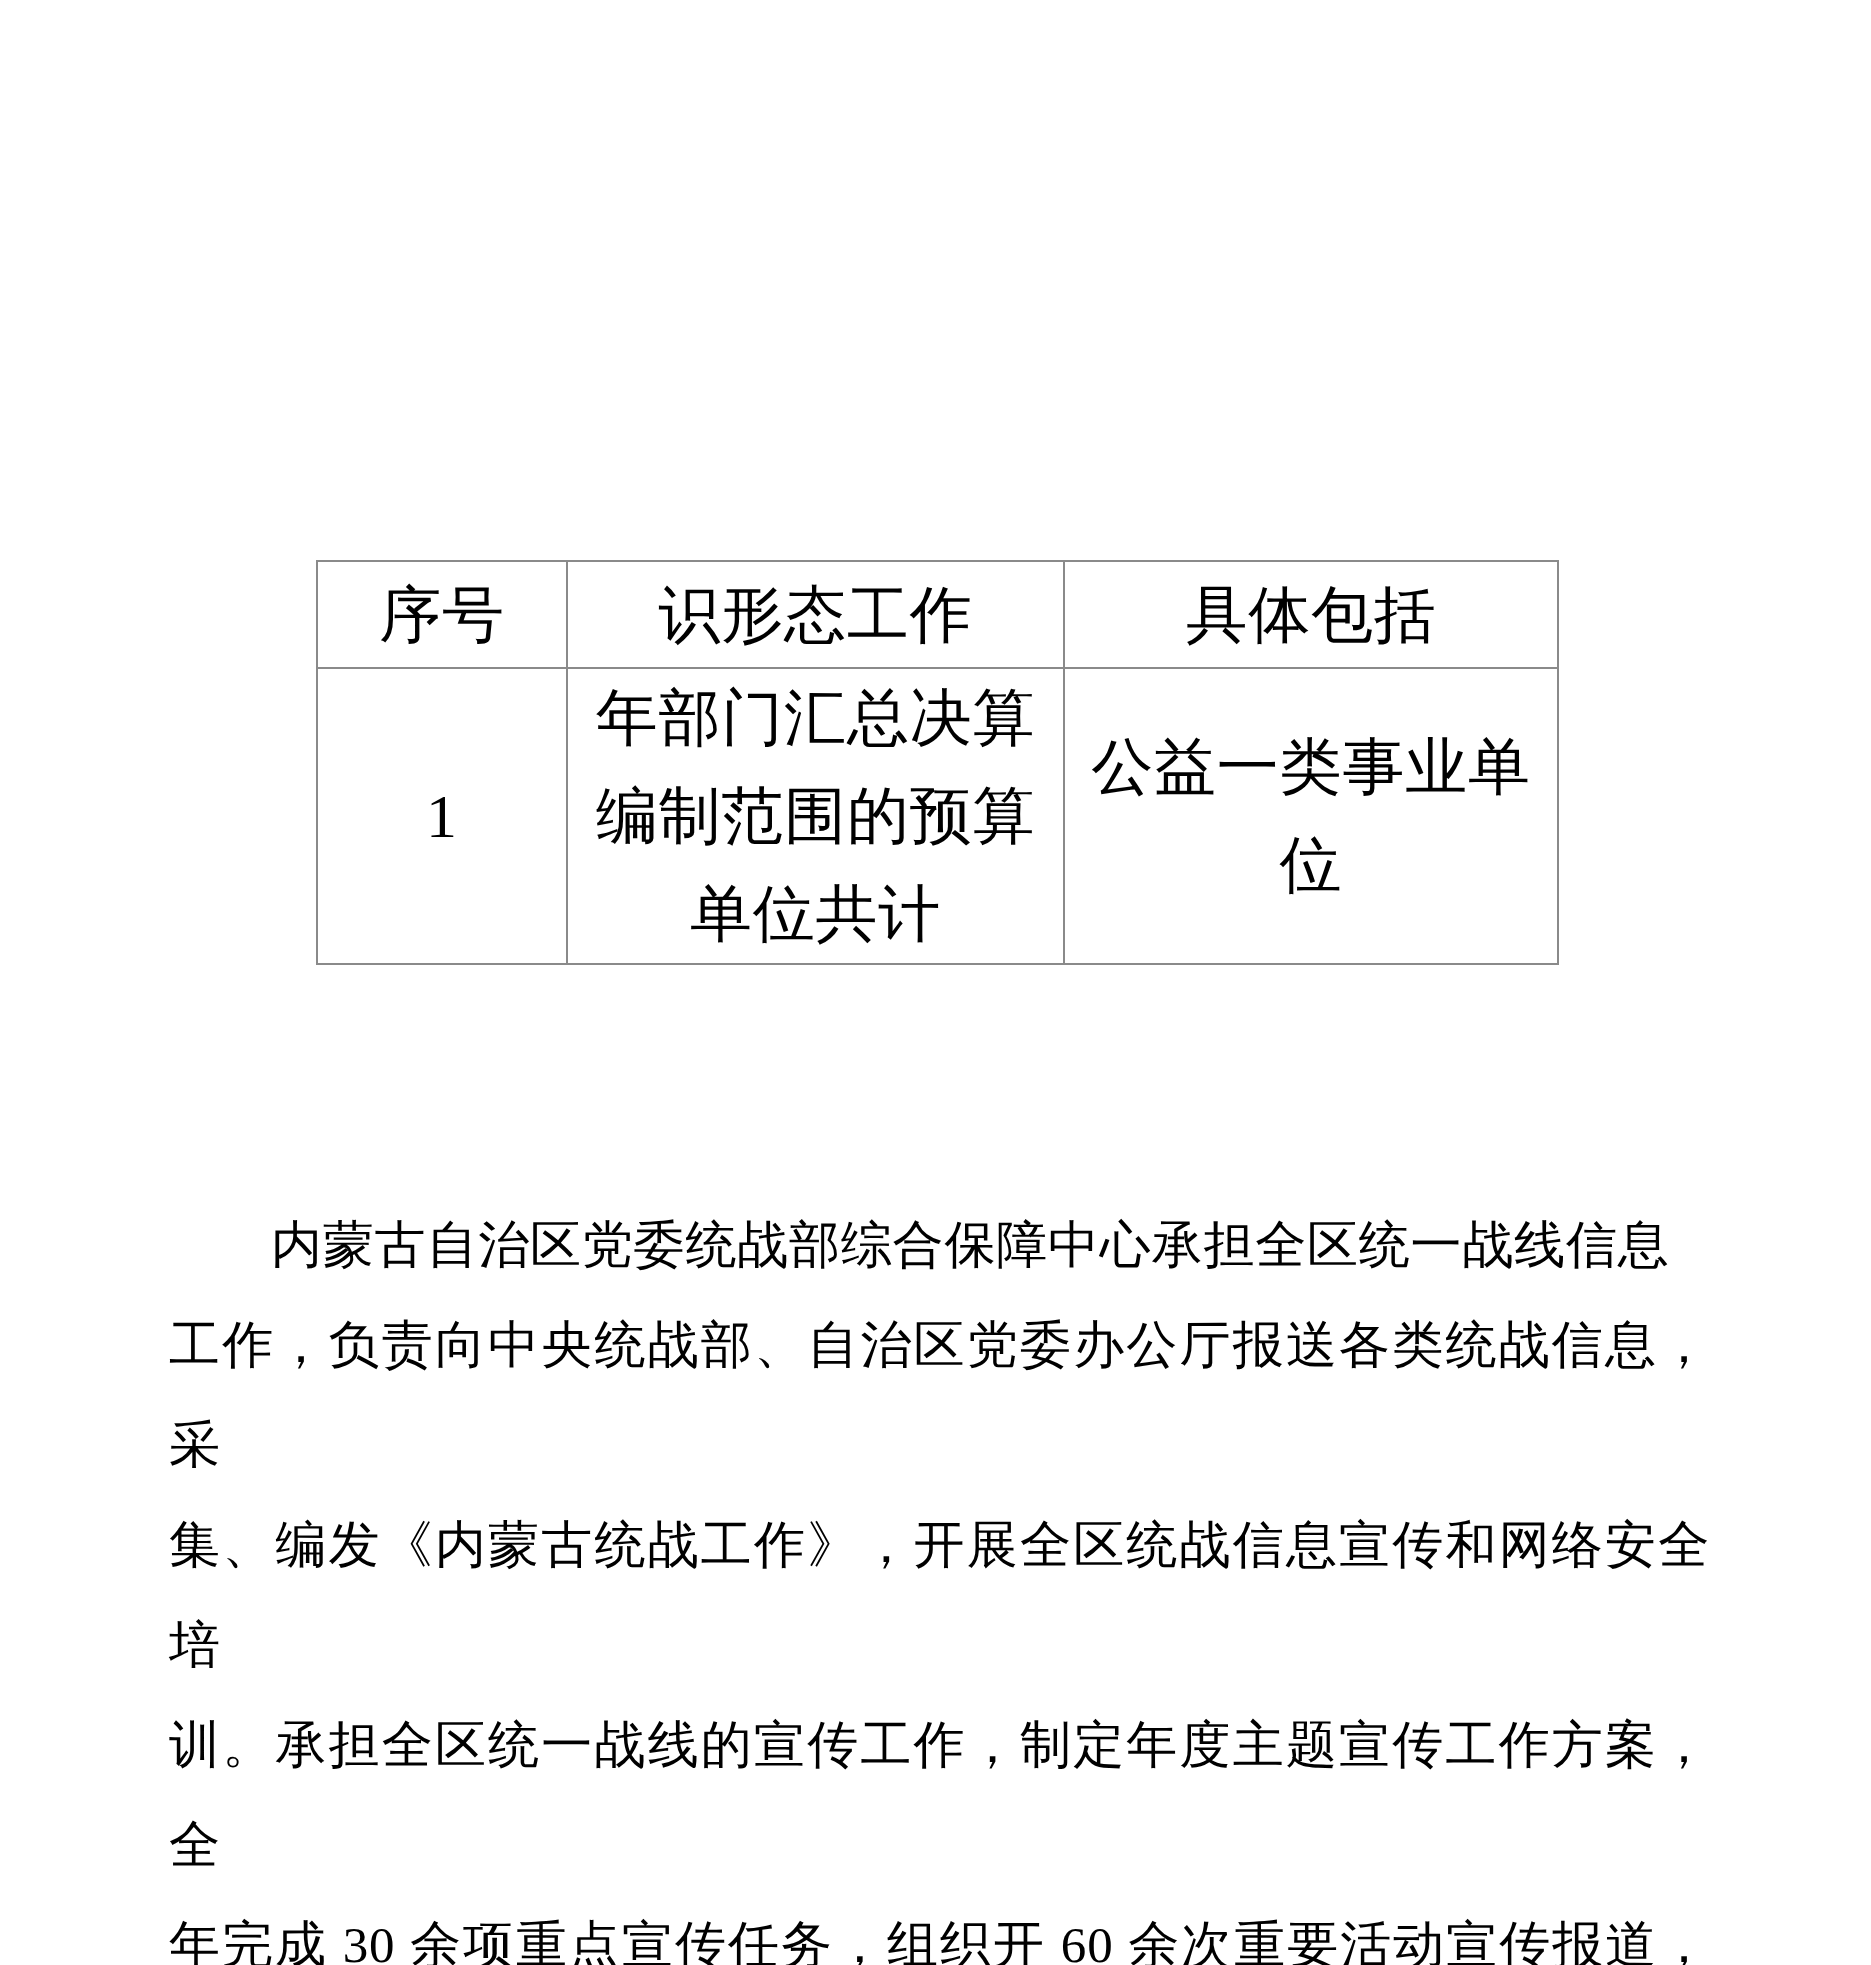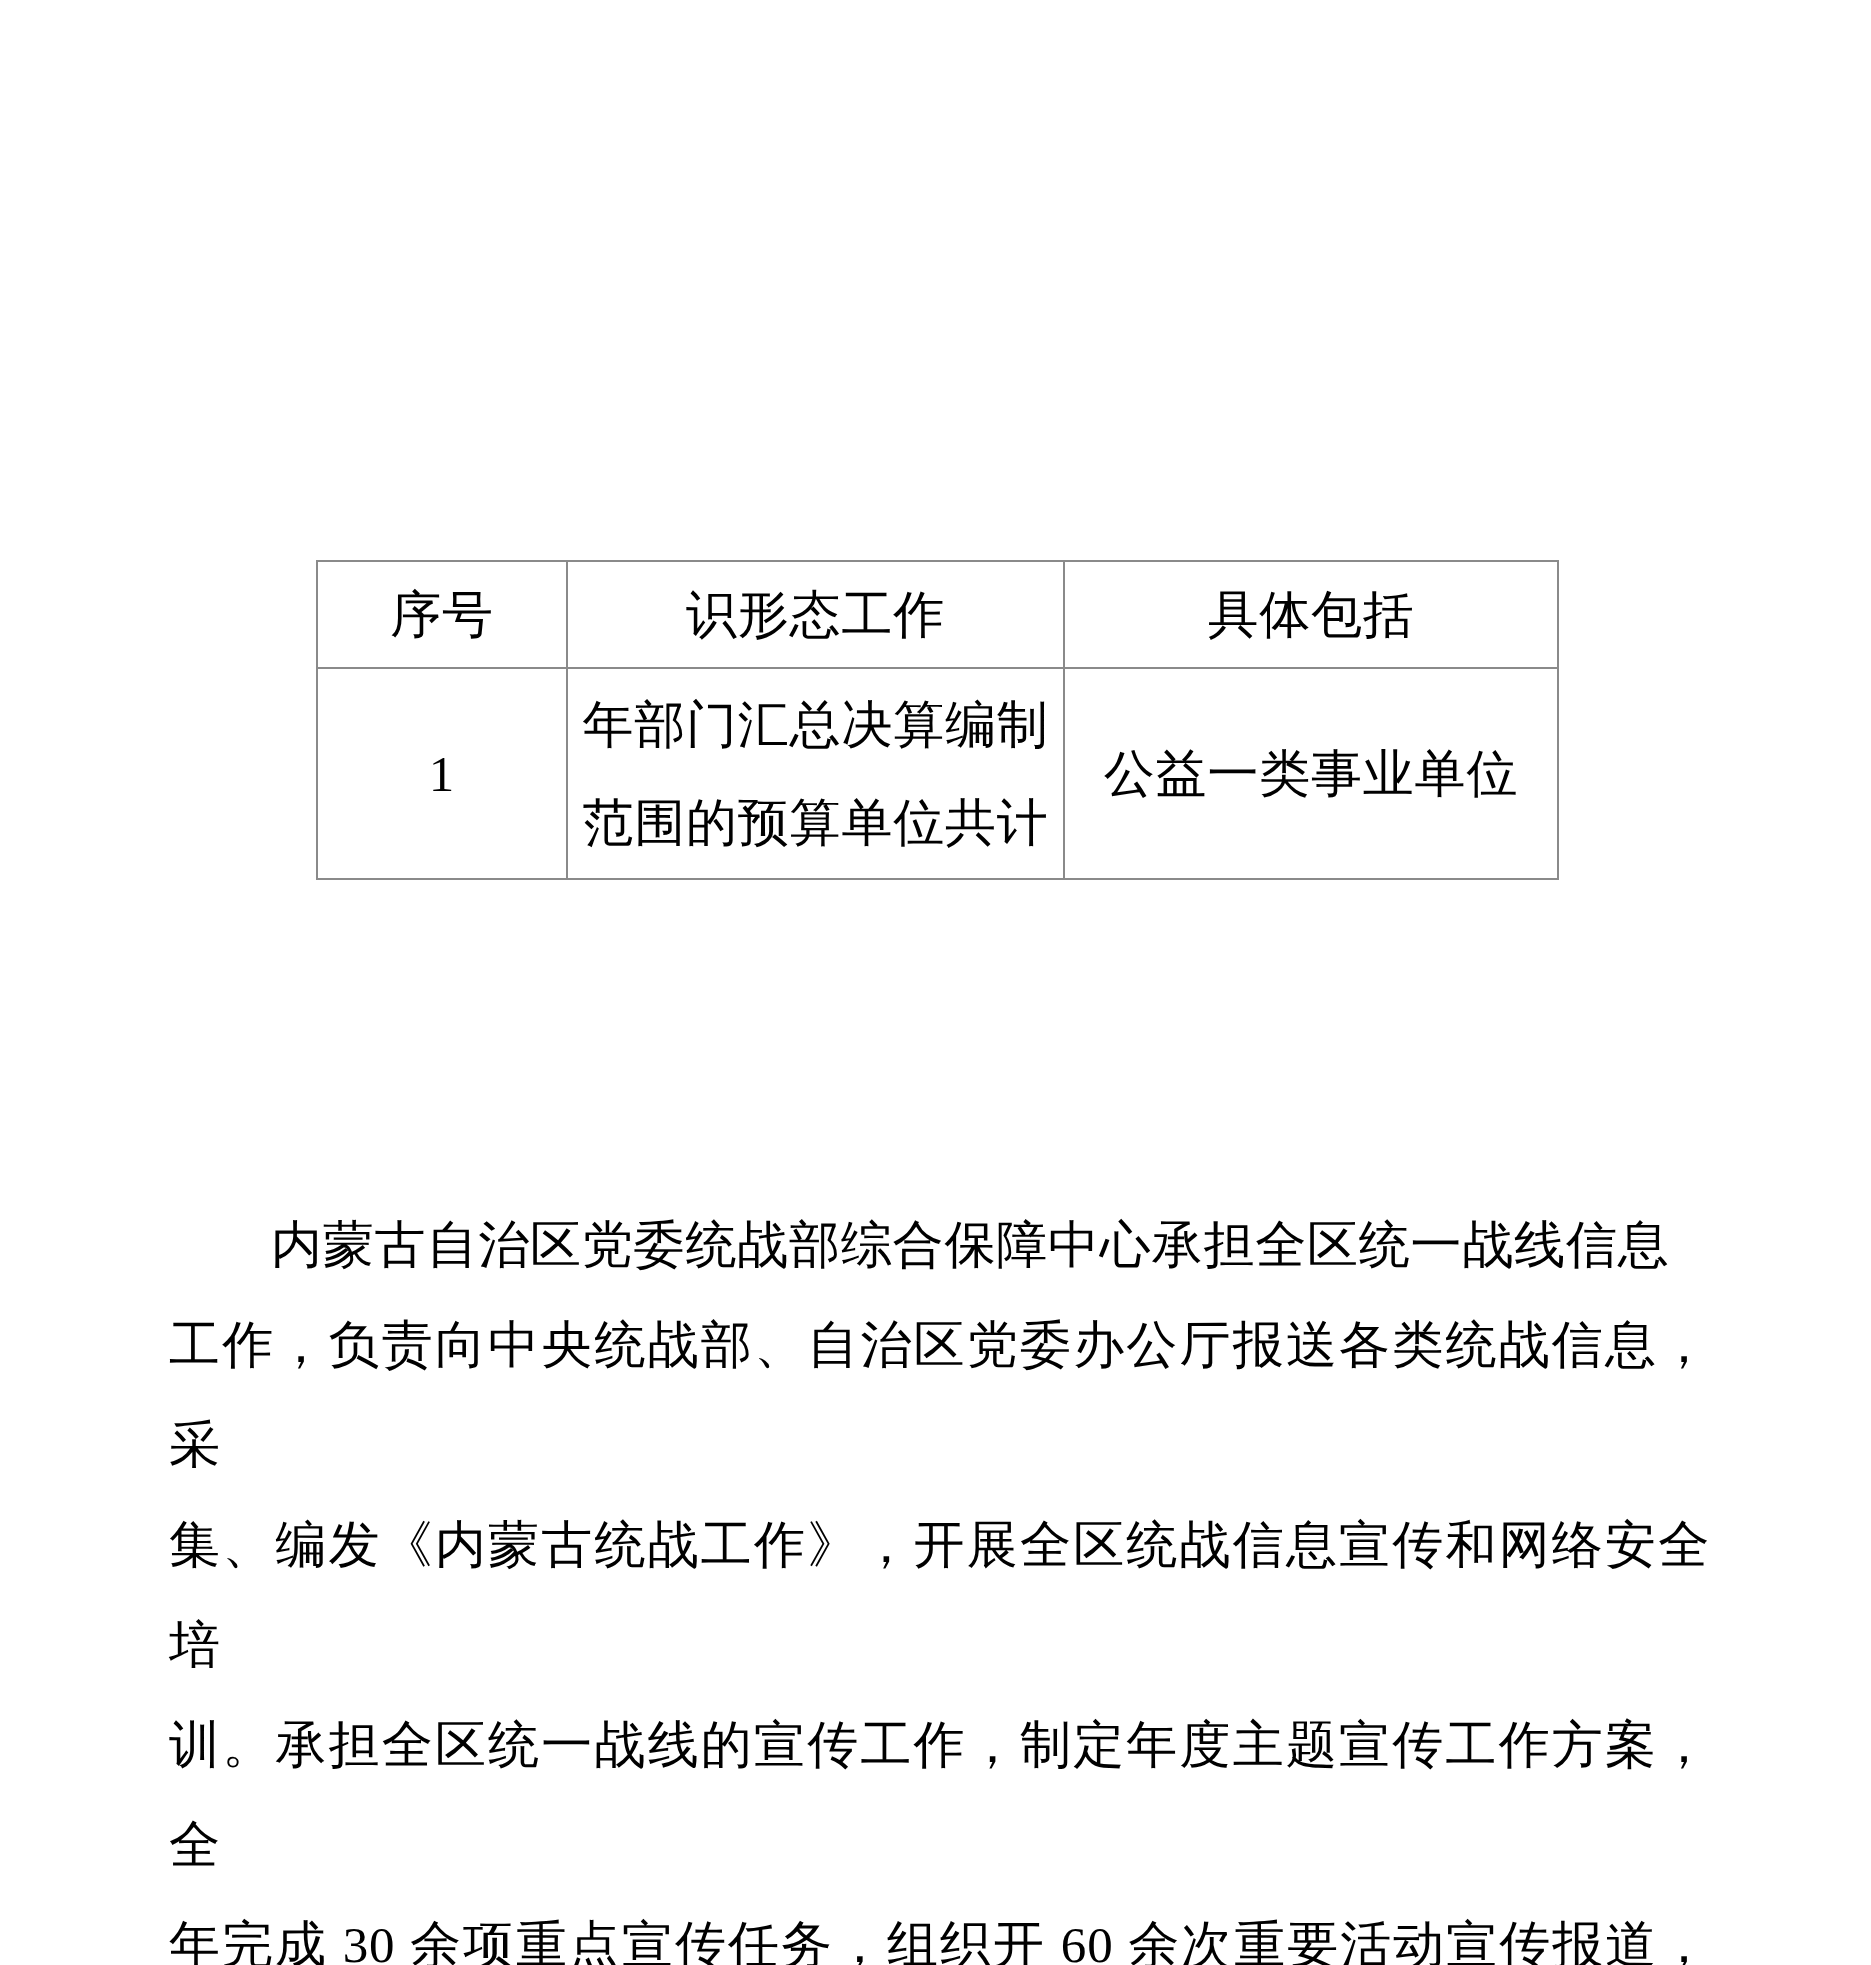--- a/index.html
+++ b/index.html
@@ -53,21 +53,21 @@
     position: absolute;
     left: 316px;
     top: 560px;
     width: 1242px;
     border-collapse: collapse;
     table-layout: fixed;
   }
   table.units-table th,
   table.units-table td {
     border: 2.4px solid #8a8a8a;
-    font-size: 51px;
+    font-size: 62px;
     font-weight: 400;
     text-align: center;
     vertical-align: middle;
     line-height: 98px;
     padding: 0 9.4px;
     letter-spacing: 0.8px;
   }
   table.units-table thead tr { height: 107px; }
   table.units-table tbody tr { height: 211px; }
 </style>

